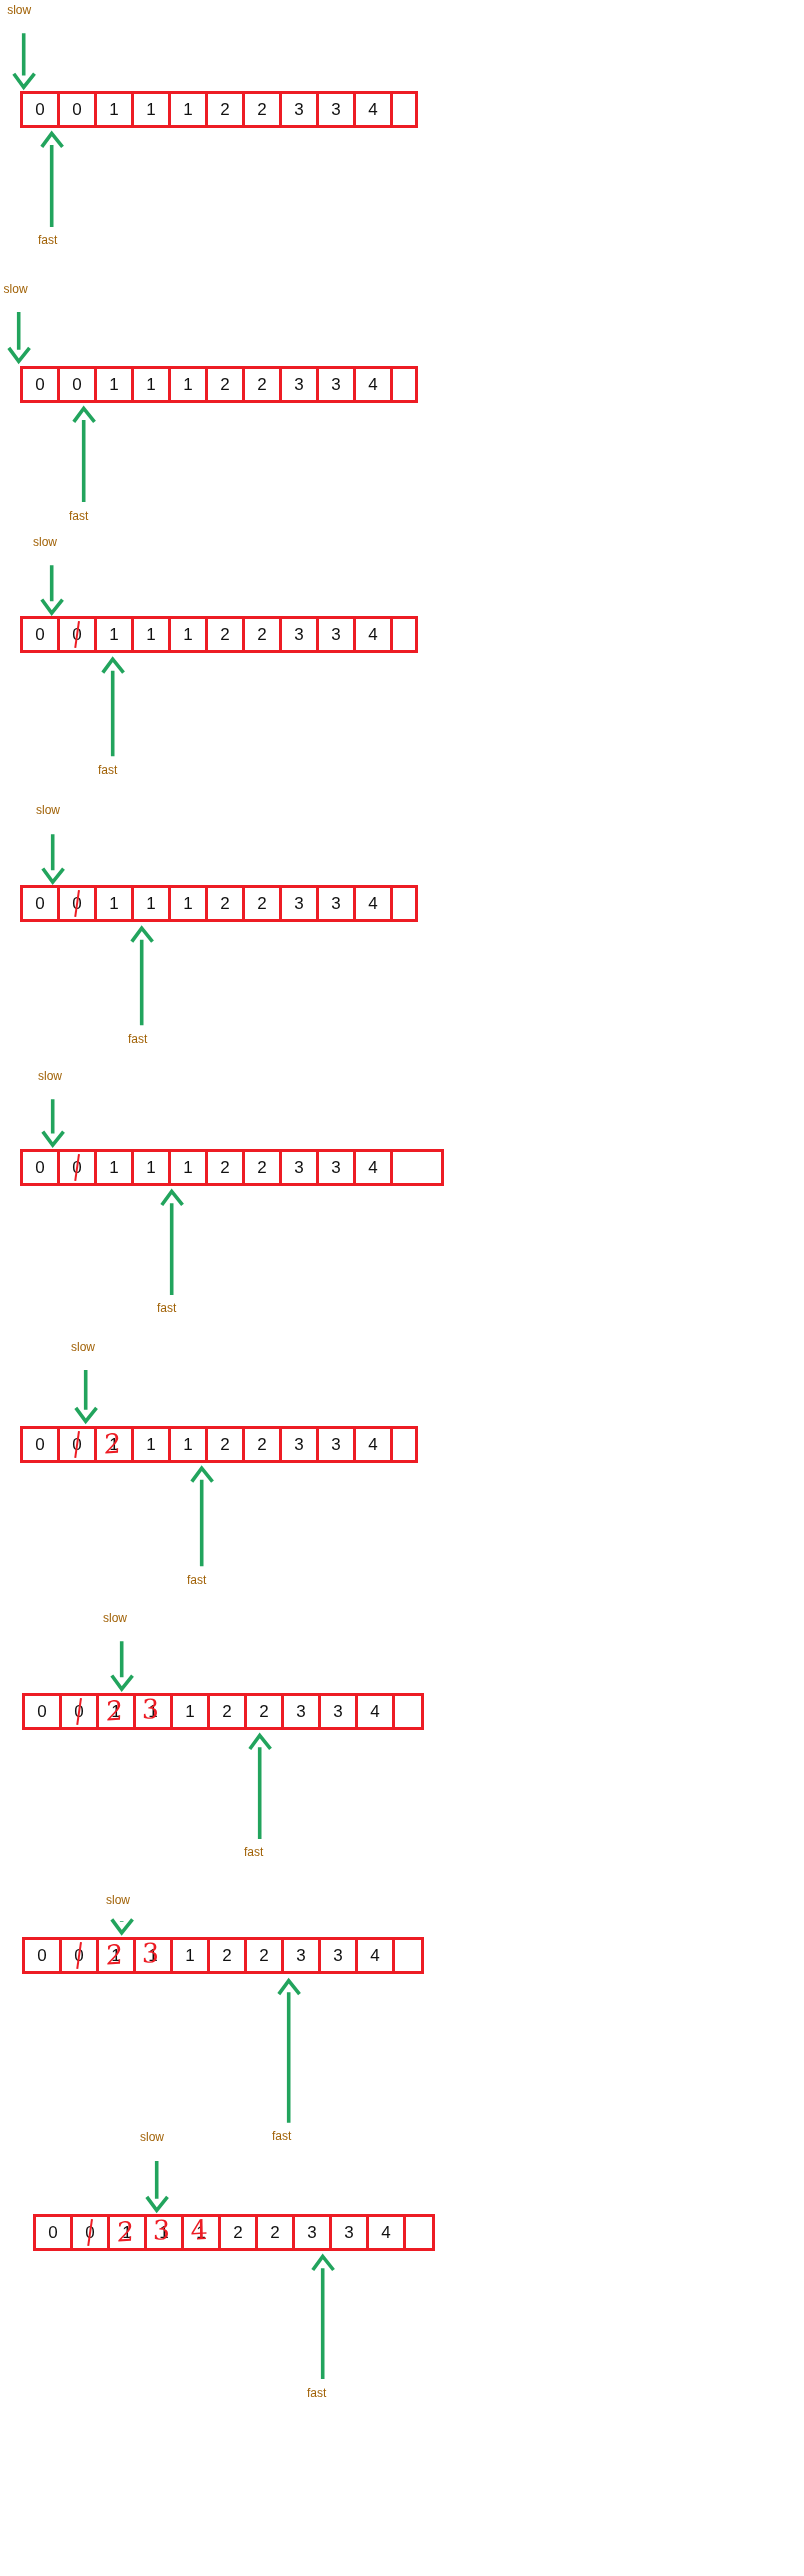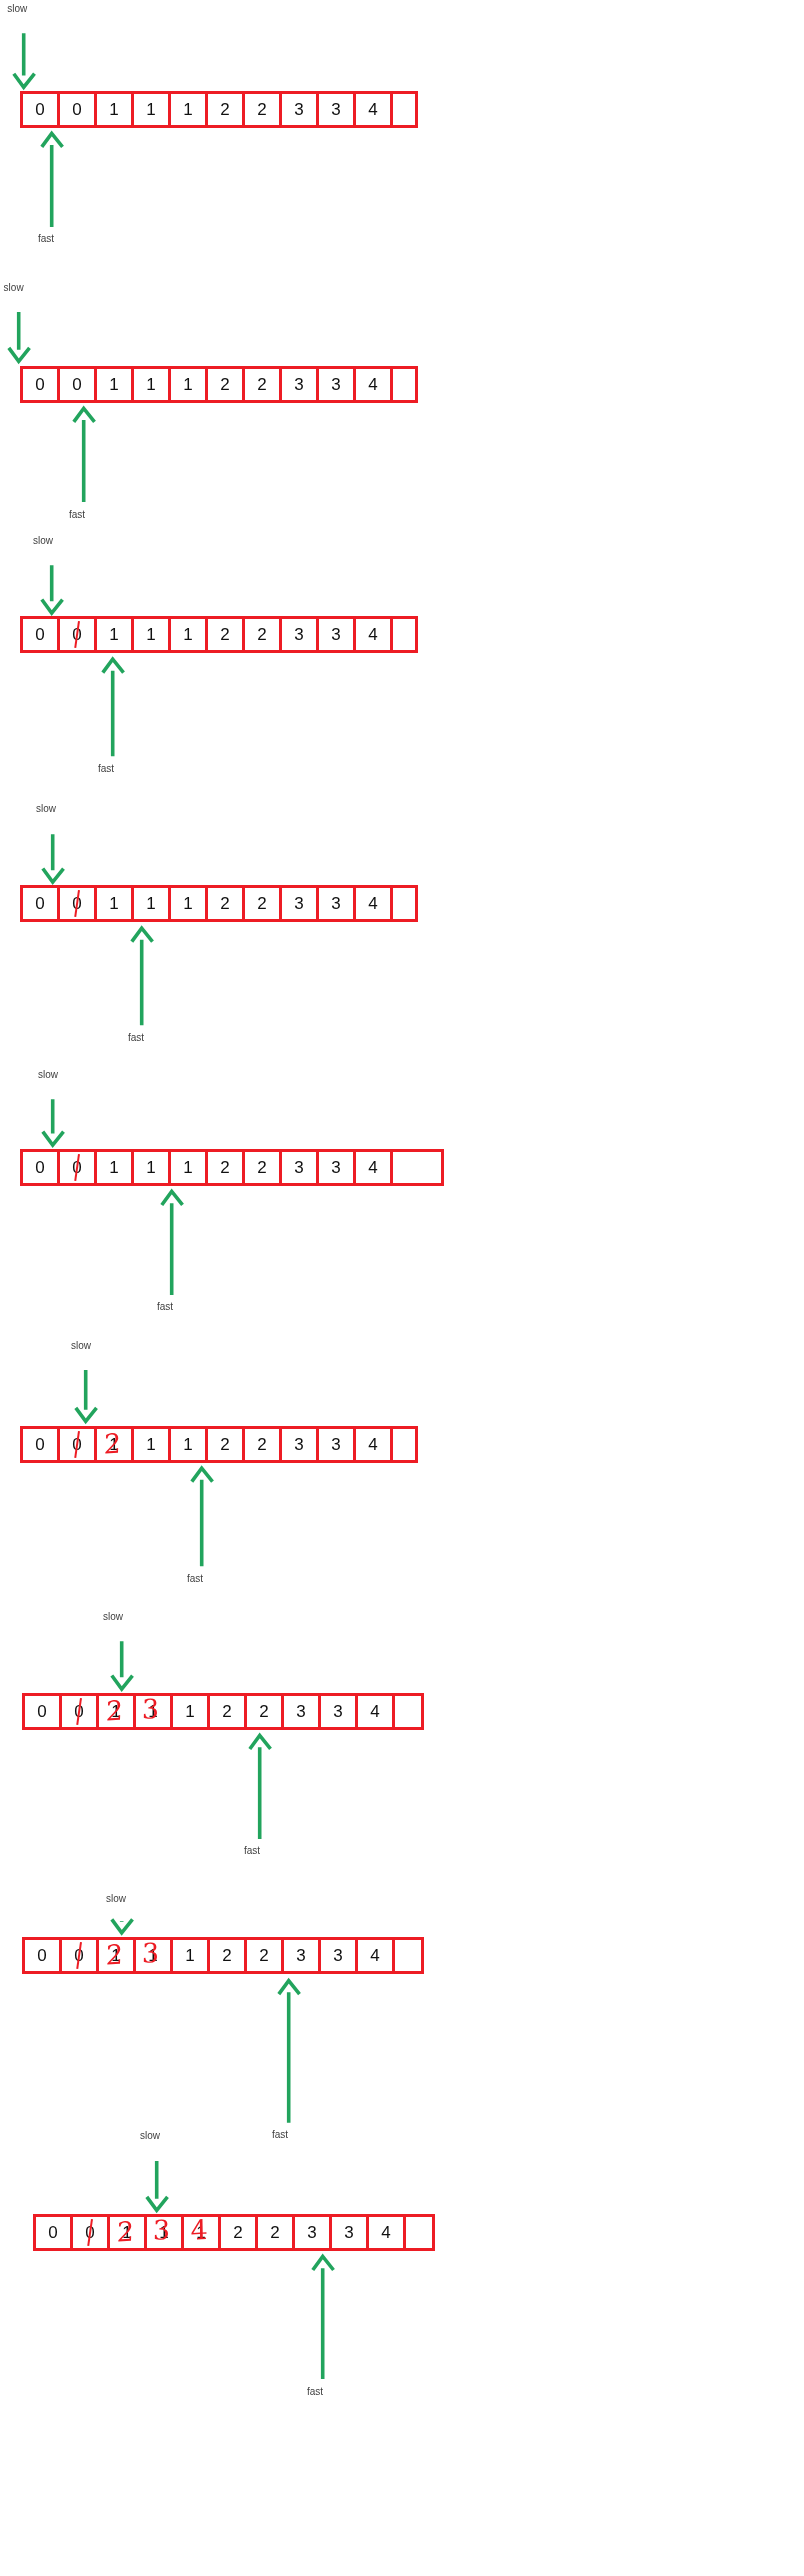--- a/index.html
+++ b/index.html
@@ -88,22 +88,22 @@
     line-height: 37px;
     transform: rotate(-6deg) skewX(-4deg);
     z-index: 2;
     pointer-events: none;
   }
   .over.o2 { transform: rotate(-4deg) skewX(-6deg) translate(-2.7px, 0); }
   .over.o3 { transform: rotate(-2deg) skewX(-3deg) translate(-3.6px,-1.8px); }
   .over.o4 { transform: rotate(-3deg) skewX(-2deg) translate(-2.7px,-1.8px); }
   .ptr-label {
     position: absolute;
-    color: #404040;
-    font-size: 10px;
+    color: #a16207;
+    font-size: 12px;
     white-space: nowrap;
     line-height: 1;
   }
   .arrow-svg {
     position: absolute;
     overflow: visible;
   }
   .arrow-svg path {
     stroke: #22a45d;
     stroke-width: 4;

